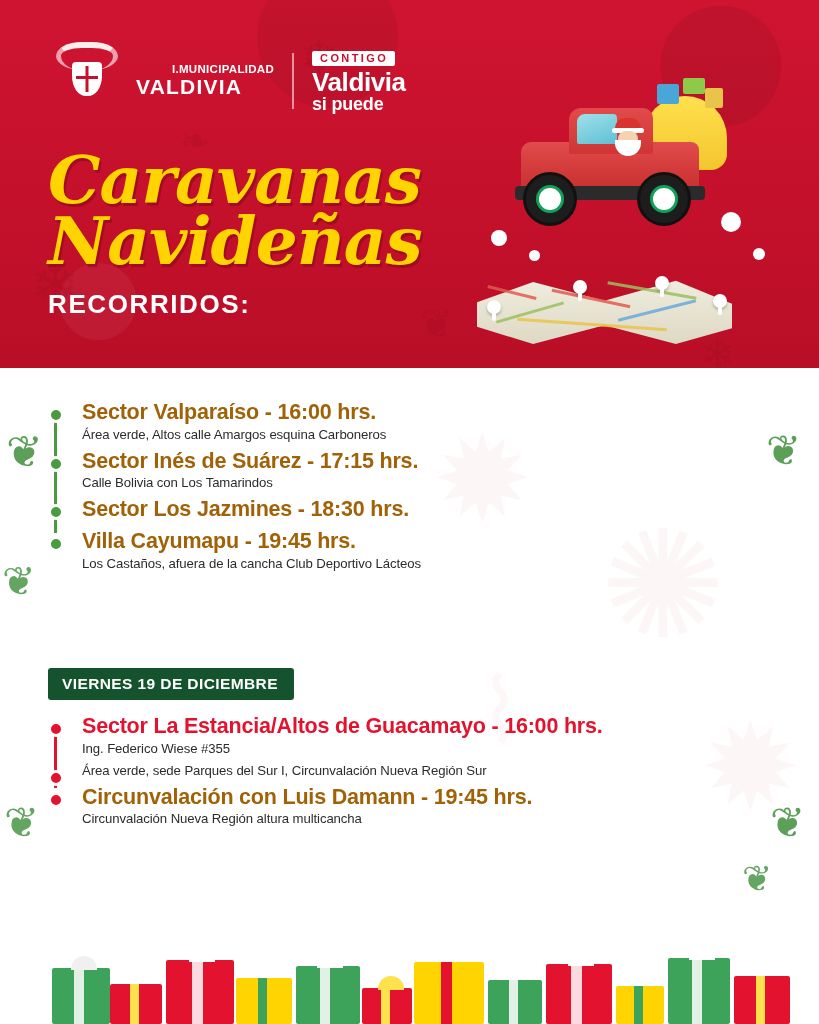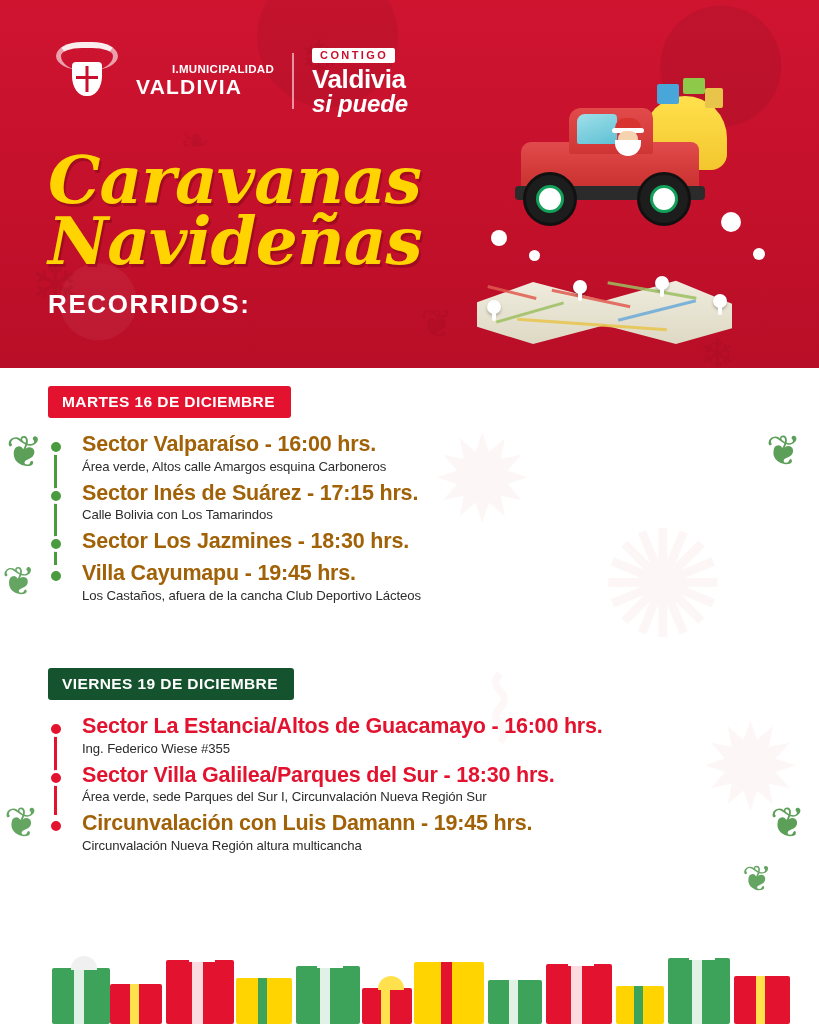--- a/index.html
+++ b/index.html
@@ -66,21 +66,21 @@
   .logo-text .l1 { font-size: 11.5px; letter-spacing: 0.3px; font-weight:700;padding-left:36px; }
   .logo-text .l2 { font-size: 21px; font-weight: 800; letter-spacing: 1.2px; }
   .divider-v { width: 2px; height: 56px; background: rgba(255,255,255,0.55); }
   .contigo { color:#fff; line-height: 1; }
   .contigo .c1 {
     display:inline-block; background:#fff; color:#c8102e;
     font-size: 11px; font-weight: 800; letter-spacing: 2.4px;
     padding: 2px 7px 2px 8px; border-radius: 2px;
   }
   .contigo .c2 { font-size: 26px; font-weight: 800; letter-spacing: -0.4px; margin-top:3px; }
-  .contigo .c3 { font-size: 24px; font-weight: 700; font-style: italic; letter-spacing:-0.2px; }
+  .contigo .c3 { font-size: 18px; font-weight: 700; letter-spacing:-0.2px; }
 
   
   .title-wrap { position:absolute; left: 48px; top: 150px; }
   .big-title {
     color:#ffd400;
     font-family: "DejaVu Serif", serif;
     font-weight: 700;
     font-size: 66px;
     line-height: 0.92;
     letter-spacing: -1px;
@@ -279,21 +279,20 @@
     <span class="bg-orn" style="left:700px; top:330px; font-size:120px; color:#f6c9cf;">✹</span>
     <span class="bg-orn" style="left:478px; top:290px; font-size:90px; color:#f7d3d8;">⌇</span>
     <span class="bg-holly" style="left:6px; top:58px; font-size:44px; color:#3f8f3c; opacity:.85;">❦</span>
     <span class="bg-holly" style="left:2px; top:190px; font-size:40px; color:#3f8f3c; opacity:.8;">❦</span>
     <span class="bg-holly" style="left:4px; top:430px; font-size:42px; color:#3f8f3c; opacity:.8;">❦</span>
     <span class="bg-holly" style="left:766px; top:58px; font-size:42px; color:#3f8f3c; opacity:.85;">❦</span>
     <span class="bg-holly" style="left:770px; top:430px; font-size:42px; color:#3f8f3c; opacity:.85;">❦</span>
     <span class="bg-holly" style="left:742px; top:490px; font-size:36px; color:#3f8f3c; opacity:.8;">❦</span>
 
     <div class="section" style="position:absolute; left:48px; top:18px; width:700px;">
-      <div class="date-chip chip-red">MARTES 16 DE DICIEMBRE</div>
       <div class="list">
         <div class="timeline tl-green"></div>
 
         <div class="item">
           <span class="dot dot-green"></span>
           <div class="t t-green">Sector Valparaíso - 16:00 hrs.</div>
           <div class="s">Área verde, Altos calle Amargos esquina Carboneros</div>
         </div>
         <div class="item">
           <span class="dot dot-green"></span>
@@ -317,21 +316,20 @@
       <div class="list">
         <div class="timeline tl-red"></div>
 
         <div class="item">
           <span class="dot dot-red"></span>
           <div class="t t-red">Sector La Estancia/Altos de Guacamayo - 16:00 hrs.</div>
           <div class="s">Ing. Federico Wiese #355</div>
         </div>
         <div class="item">
           <span class="dot dot-red"></span>
-          <div class="t t-red">Sector Villa Galilea/Parques del Sur - 18:30 hrs.</div>
           <div class="s">Área verde, sede Parques del Sur I, Circunvalación Nueva Región Sur</div>
         </div>
         <div class="item">
           <span class="dot dot-red"></span>
           <div class="t t-green">Circunvalación con Luis Damann - 19:45 hrs.</div>
           <div class="s">Circunvalación Nueva Región altura multicancha</div>
         </div>
       </div>
     </div>
 

